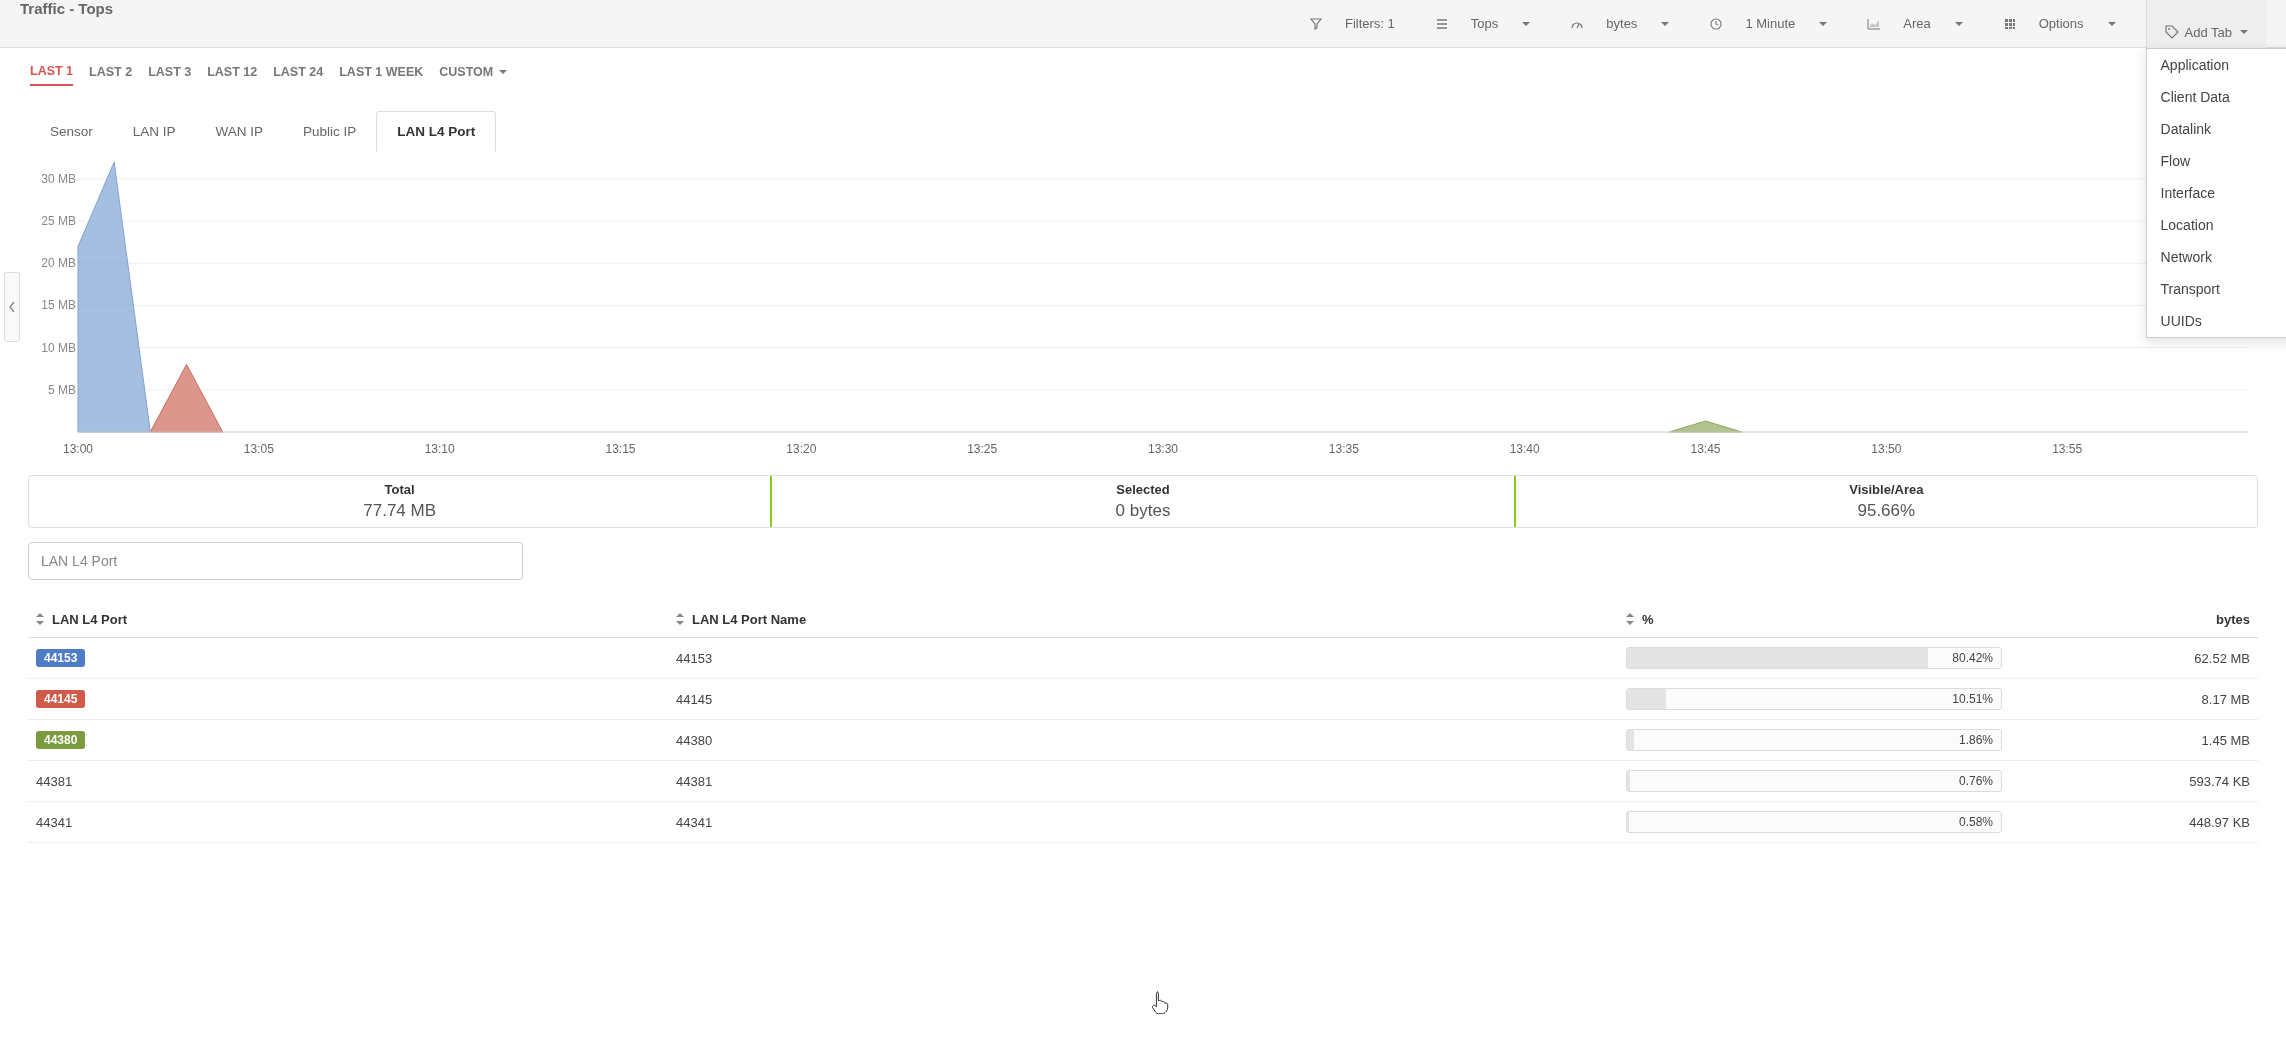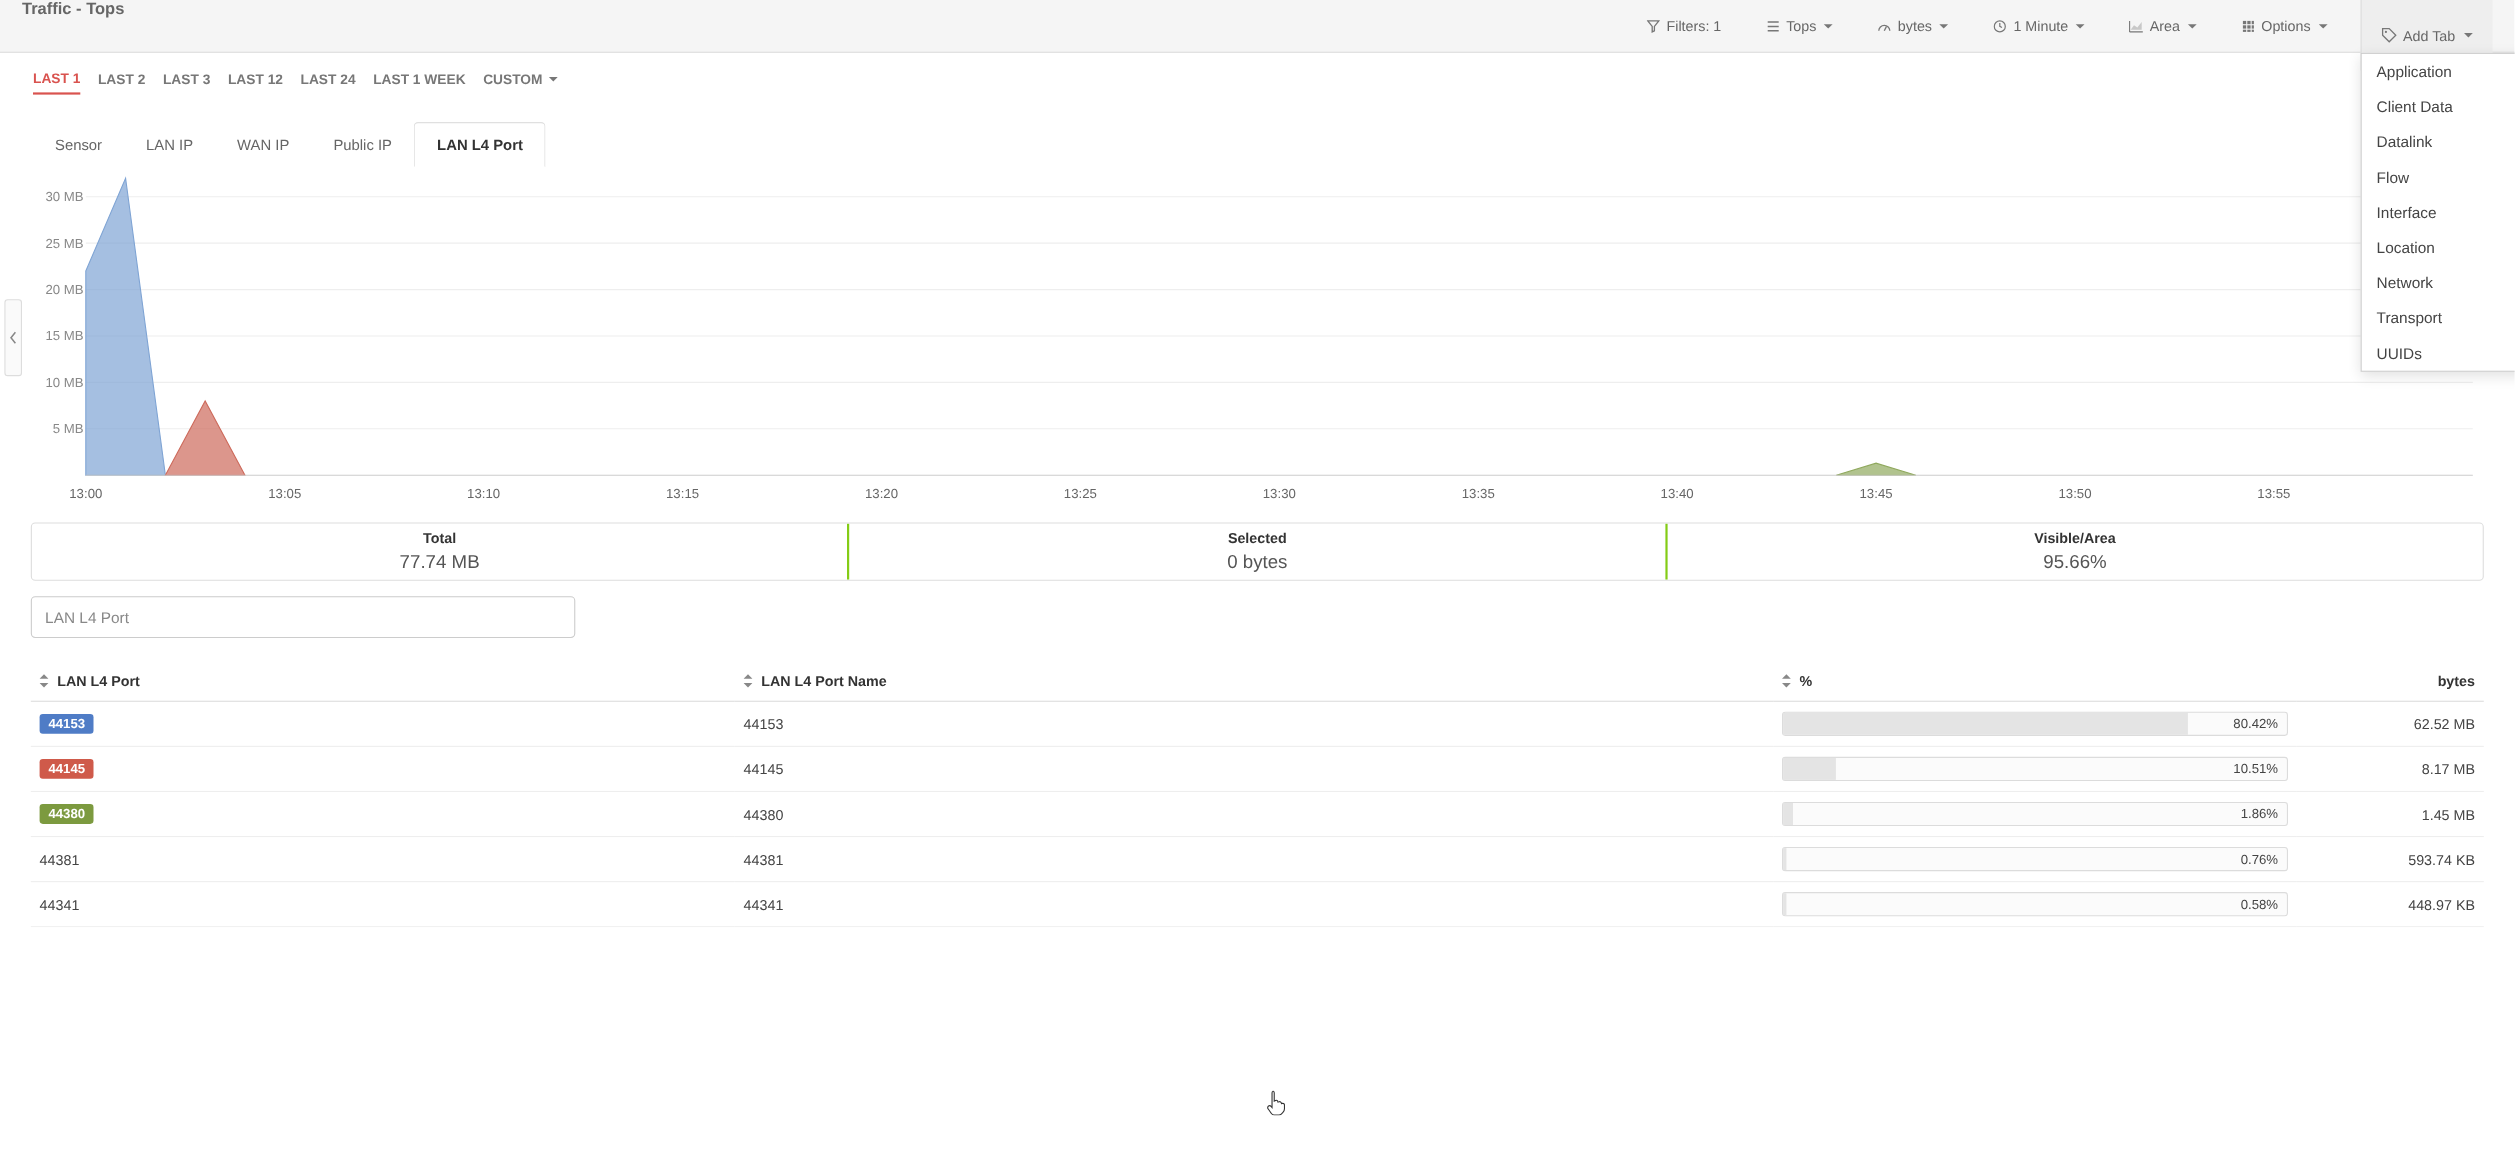--- a/index.html
+++ b/index.html
@@ -21,21 +21,21 @@
   }
   .topbar .title {
     font-size: 15px;
     color: #666;
     font-weight: 600;
     margin-right: auto;
   }
   .tb-group {
     display: flex;
     align-items: center;
-    gap: 5px;
+    gap: 22px;
     padding: 6px 10px;
     color: #666;
     font-size: 13px;
     cursor: pointer;
     white-space: nowrap;
   }
   .tb-group .ico { width: 14px; height: 14px; display:inline-flex; align-items:center; justify-content:center; }
   .caret {
     display:inline-block;
     width:0; height:0;
@@ -212,21 +212,21 @@
     display:inline-block;
     padding:2px 8px;
     border-radius:3px;
     color:#fff;
     font-size:12px;
     font-weight:600;
   }
   .pct-col { width:470px; }
   .pct-bar-wrap {
     position:relative;
-    width:460px;
+    width:376px;
     height:22px;
     border:1px solid #dcdcdc;
     border-radius:3px;
     background:#fbfbfb;
   }
   .pct-bar-fill {
     position:absolute;
     left:0;top:0;bottom:0;
     background:#e4e4e4;
   }

